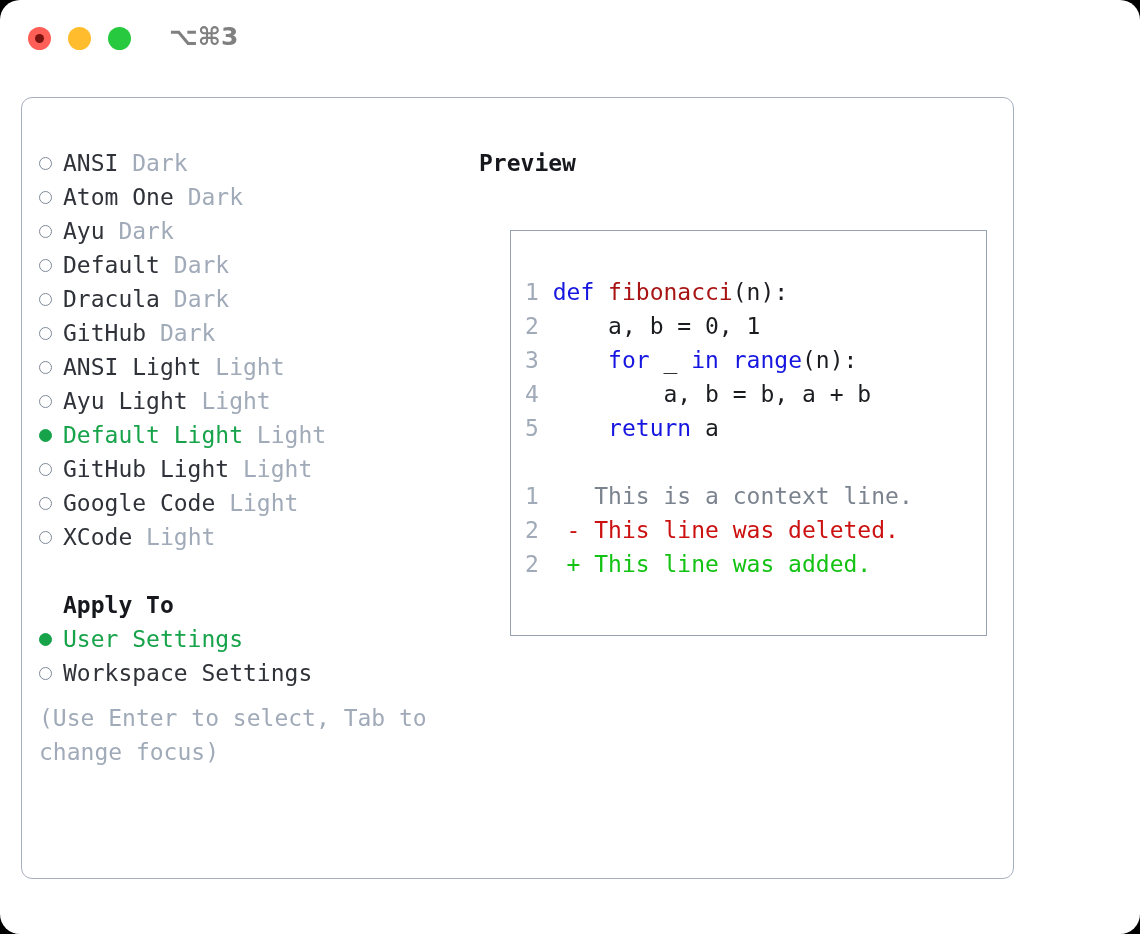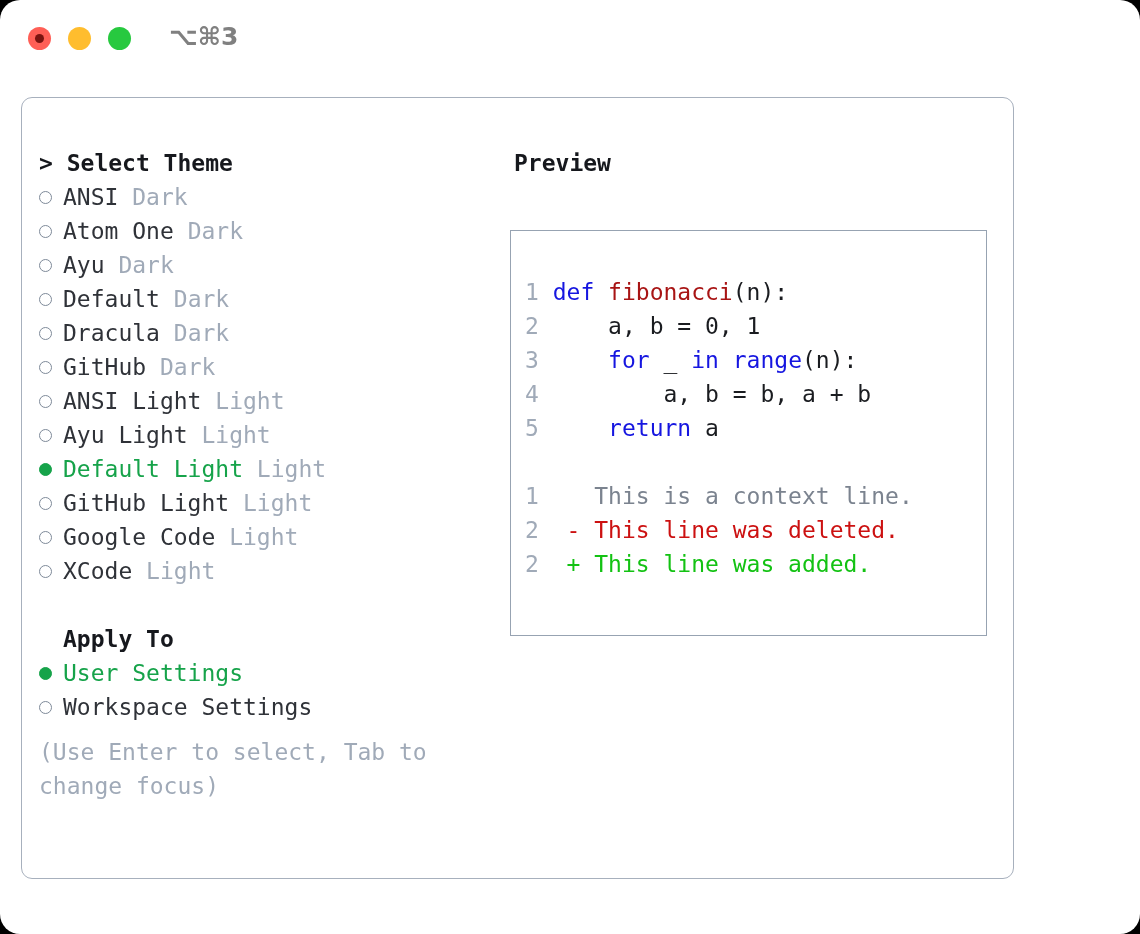--- a/index.html
+++ b/index.html
@@ -127,21 +127,21 @@
     margin-top: 11px;
     font-size: 23px;
     line-height: 34px;
     color: #a0aab8;
     width: 400px;
   }
 
   
   .right-col {
     position: absolute;
-    left: 492px;
+    left: 457px;
     top: 48px;
     width: 500px;
   }
   .preview-title {
     font-size: 23px;
     font-weight: bold;
     color: #16181d;
     line-height: 34px;
     white-space: pre;
   }
@@ -186,21 +186,20 @@
         <span class="inner"></span>
       </div>
     <div class="dot dot-min"></div>
     <div class="dot dot-max"></div>
     <div class="shortcut">⌥⌘3</div>
   </div>
 
   <div class="frame">
 
     <div class="left-col">
-      <div class="section-title">&gt; Select Theme</div>
       <div id="theme-list">
           <div class="opt-row"><span class="bullet empty"></span><span class="opt-label">ANSI</span><span class="opt-suffix"> Dark</span></div>
           <div class="opt-row"><span class="bullet empty"></span><span class="opt-label">Atom One</span><span class="opt-suffix"> Dark</span></div>
           <div class="opt-row"><span class="bullet empty"></span><span class="opt-label">Ayu</span><span class="opt-suffix"> Dark</span></div>
           <div class="opt-row"><span class="bullet empty"></span><span class="opt-label">Default</span><span class="opt-suffix"> Dark</span></div>
           <div class="opt-row"><span class="bullet empty"></span><span class="opt-label">Dracula</span><span class="opt-suffix"> Dark</span></div>
           <div class="opt-row"><span class="bullet empty"></span><span class="opt-label">GitHub</span><span class="opt-suffix"> Dark</span></div>
           <div class="opt-row"><span class="bullet empty"></span><span class="opt-label">ANSI Light</span><span class="opt-suffix"> Light</span></div>
           <div class="opt-row"><span class="bullet empty"></span><span class="opt-label">Ayu Light</span><span class="opt-suffix"> Light</span></div>
           <div class="opt-row"><span class="bullet filled"></span><span class="opt-label selected">Default Light</span><span class="opt-suffix"> Light</span></div>

